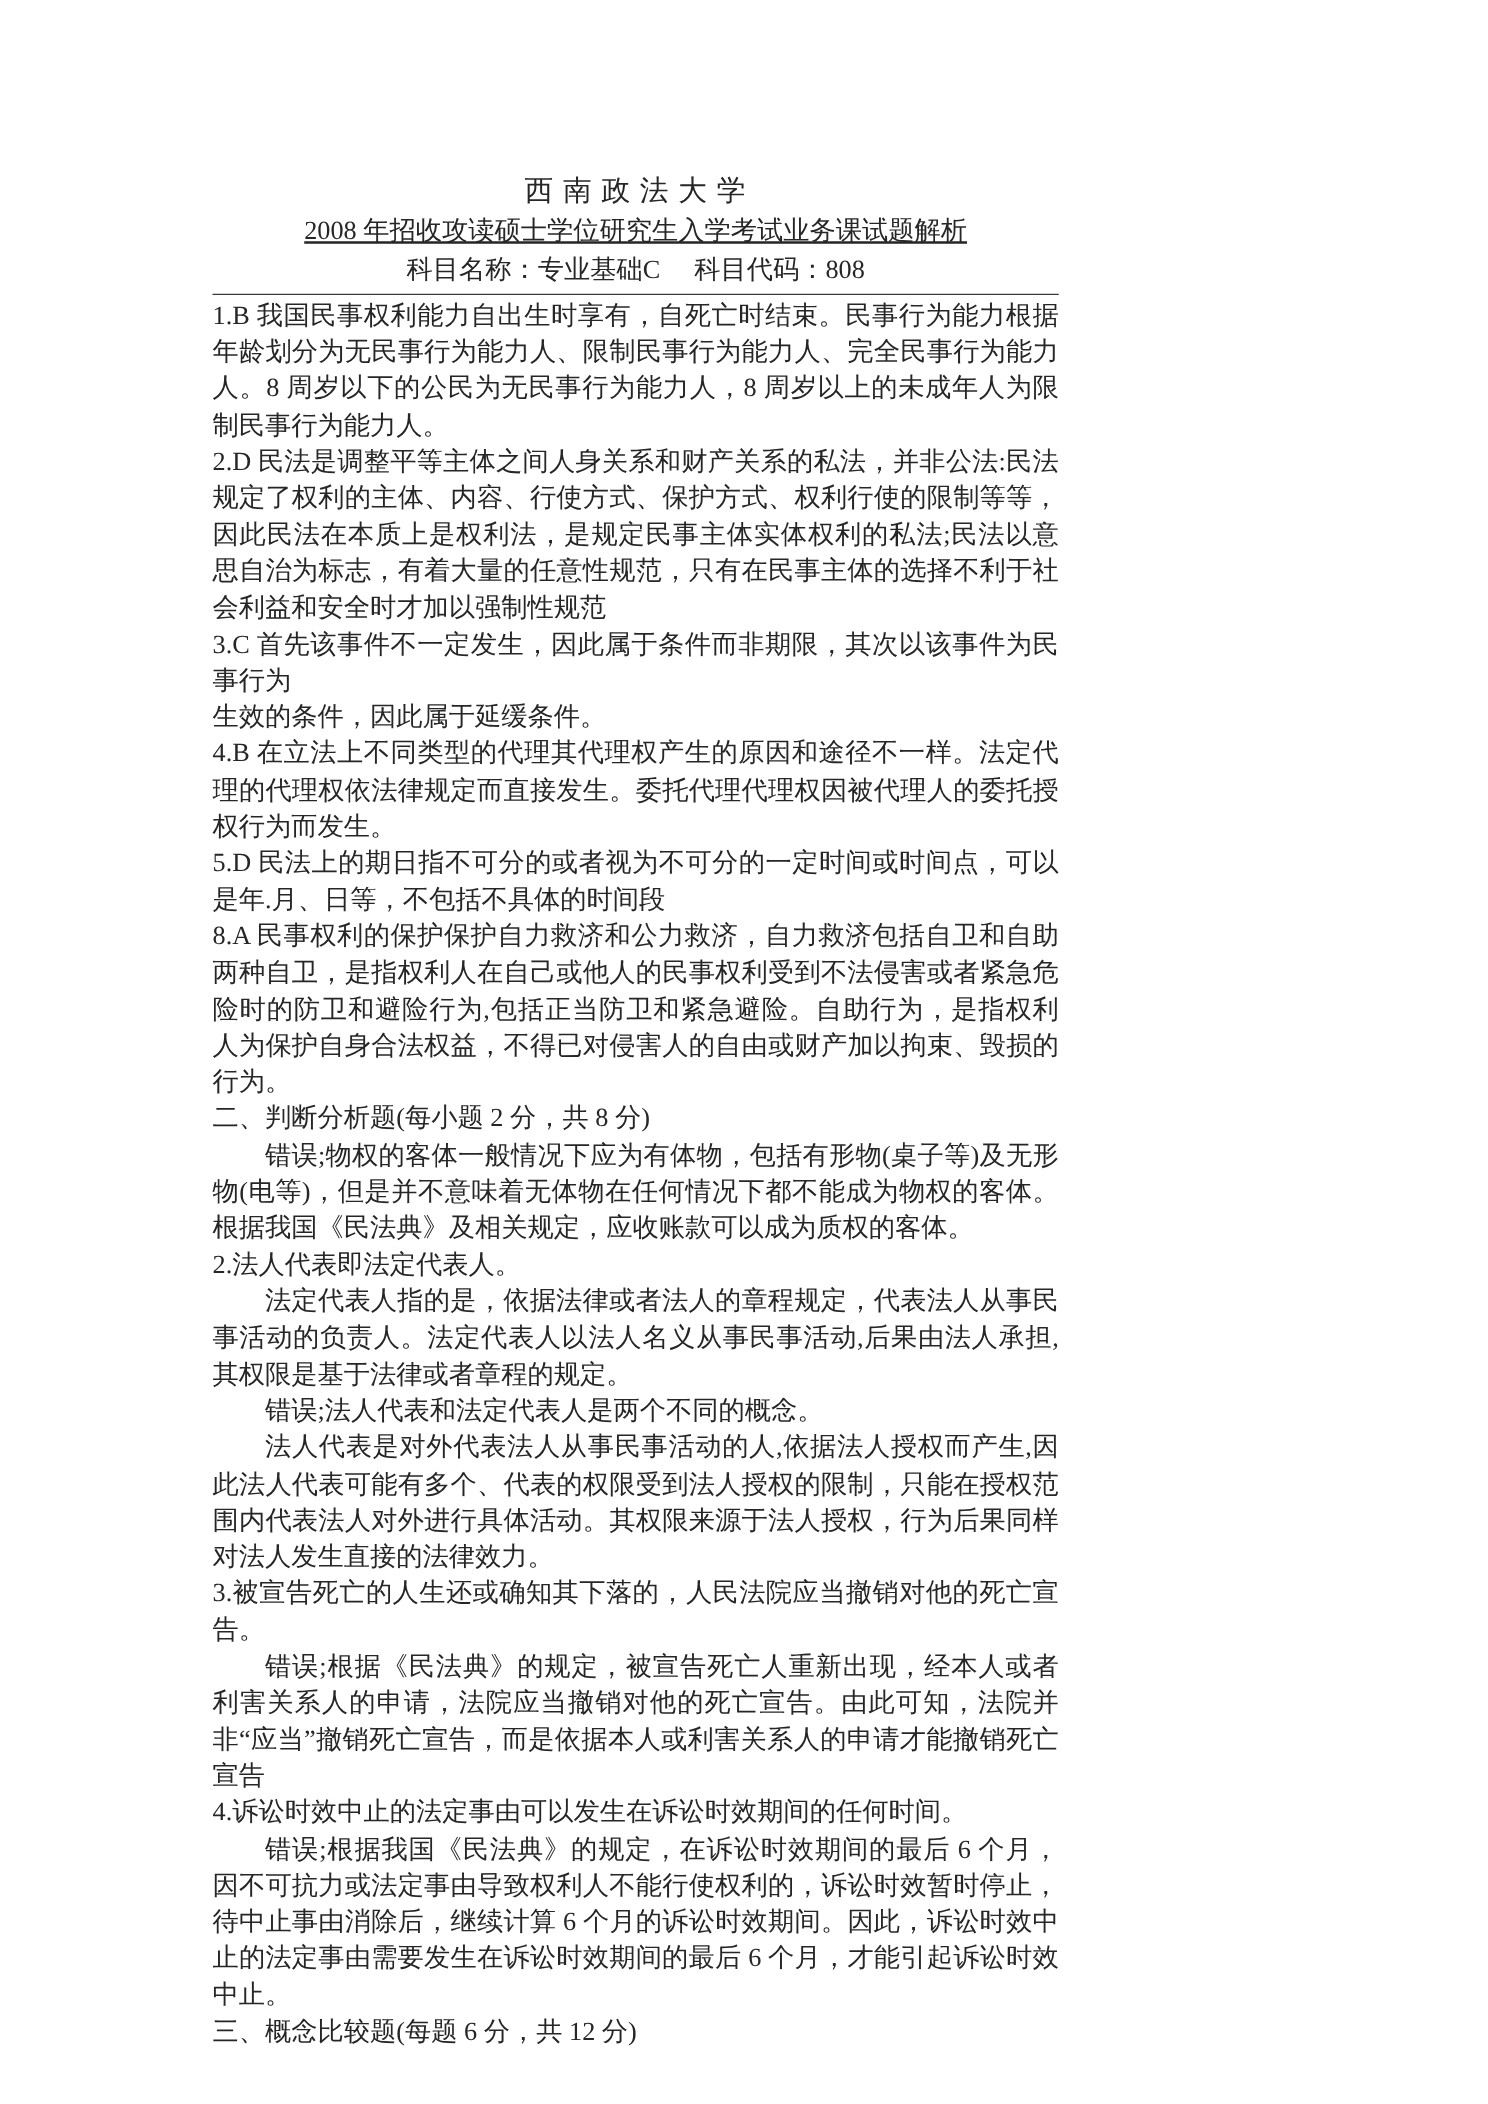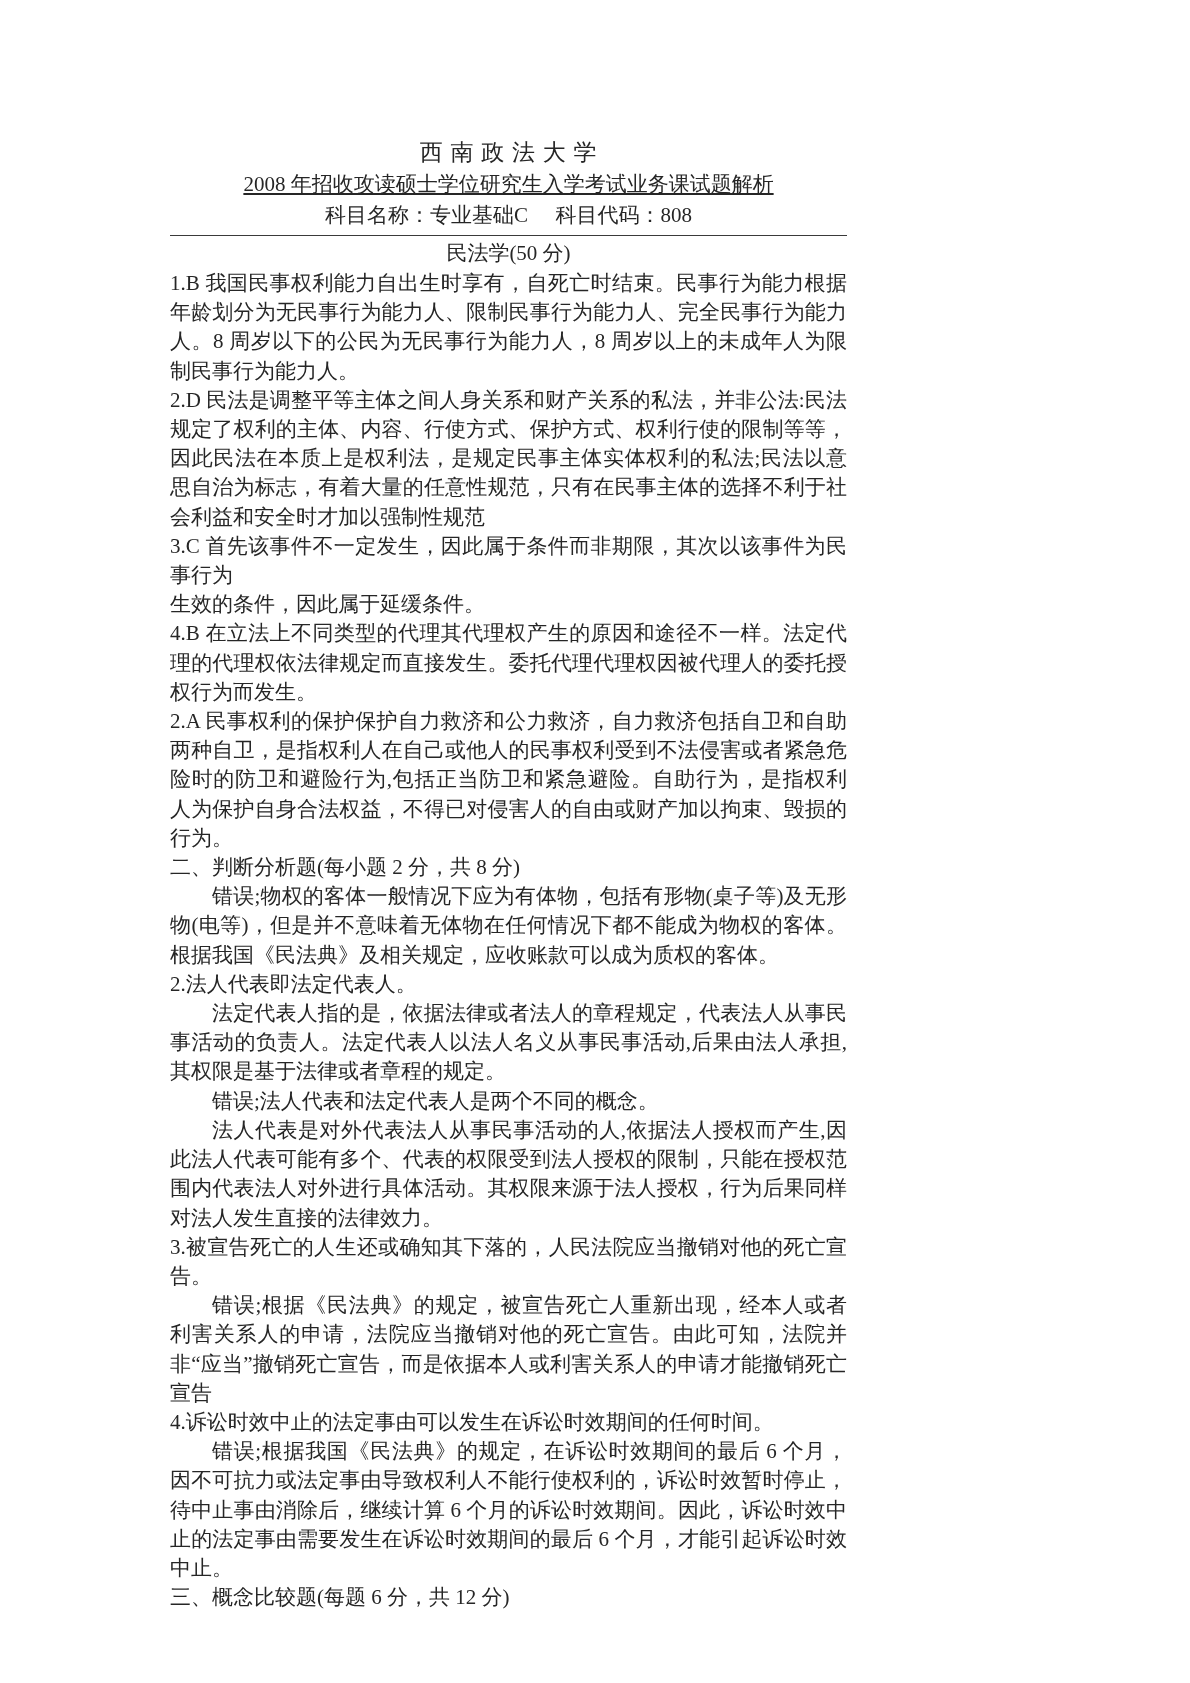--- a/index.html
+++ b/index.html
@@ -57,30 +57,30 @@
 <div class="page">
 
   <div class="header">
     <div class="uni-title">西 南 政 法 大 学</div>
     <div class="exam-title">2008 年招收攻读硕士学位研究生入学考试业务课试题解析</div>
     <div class="subject-row">
       <span class="subject-name">科目名称：专业基础C</span>
       <span class="subject-code">科目代码：808</span>
     </div>
     <hr class="rule">
-    <div class="course-title">民法学(50 分)</div>
   </div>
 
   <div class="content">
     <p>1.B 我国民事权利能力自出生时享有，自死亡时结束。民事行为能力根据年龄划分为无民事行为能力人、限制民事行为能力人、完全民事行为能力人。8 周岁以下的公民为无民事行为能力人，8 周岁以上的未成年人为限制民事行为能力人。</p>
     <p>2.D 民法是调整平等主体之间人身关系和财产关系的私法，并非公法:民法规定了权利的主体、内容、行使方式、保护方式、权利行使的限制等等，因此民法在本质上是权利法，是规定民事主体实体权利的私法;民法以意思自治为标志，有着大量的任意性规范，只有在民事主体的选择不利于社会利益和安全时才加以强制性规范</p>
     <p>3.C 首先该事件不一定发生，因此属于条件而非期限，其次以该事件为民事行为</p>
     <p>生效的条件，因此属于延缓条件。</p>
     <p>4.B 在立法上不同类型的代理其代理权产生的原因和途径不一样。法定代理的代理权依法律规定而直接发生。委托代理代理权因被代理人的委托授权行为而发生。</p>
-    <p>2.A 民事权利的保护保护自力救济和公力救济，自力救济包括自卫和自助两种自卫，是指权利人在自己或他人的民事权利受到不法侵害或者紧急危险时的防卫和避险行为,包括正当防卫和紧急避险。自助行为，是指权利人为保护自身合法权益，不得已对侵害人的自由或财产加以拘束、毁损的行为。</p>
+    <p>5.D 民法上的期日指不可分的或者视为不可分的一定时间或时间点，可以是年.月、日等，不包括不具体的时间段</p>
+    <p>8.A 民事权利的保护保护自力救济和公力救济，自力救济包括自卫和自助两种自卫，是指权利人在自己或他人的民事权利受到不法侵害或者紧急危险时的防卫和避险行为,包括正当防卫和紧急避险。自助行为，是指权利人为保护自身合法权益，不得已对侵害人的自由或财产加以拘束、毁损的行为。</p>
     <p>二、判断分析题(每小题 2 分，共 8 分)</p>
     <p class="ind">错误;物权的客体一般情况下应为有体物，包括有形物(桌子等)及无形物(电等)，但是并不意味着无体物在任何情况下都不能成为物权的客体。根据我国《民法典》及相关规定，应收账款可以成为质权的客体。</p>
     <p>2.法人代表即法定代表人。</p>
     <p class="ind">法定代表人指的是，依据法律或者法人的章程规定，代表法人从事民事活动的负责人。法定代表人以法人名义从事民事活动,后果由法人承担,其权限是基于法律或者章程的规定。</p>
     <p class="ind">错误;法人代表和法定代表人是两个不同的概念。</p>
     <p class="ind">法人代表是对外代表法人从事民事活动的人,依据法人授权而产生,因此法人代表可能有多个、代表的权限受到法人授权的限制，只能在授权范围内代表法人对外进行具体活动。其权限来源于法人授权，行为后果同样对法人发生直接的法律效力。</p>
     <p>3.被宣告死亡的人生还或确知其下落的，人民法院应当撤销对他的死亡宣告。</p>
     <p class="ind">错误;根据《民法典》的规定，被宣告死亡人重新出现，经本人或者利害关系人的申请，法院应当撤销对他的死亡宣告。由此可知，法院并非“应当”撤销死亡宣告，而是依据本人或利害关系人的申请才能撤销死亡宣告</p>
     <p>4.诉讼时效中止的法定事由可以发生在诉讼时效期间的任何时间。</p>
     <p class="ind">错误;根据我国《民法典》的规定，在诉讼时效期间的最后 6 个月，因不可抗力或法定事由导致权利人不能行使权利的，诉讼时效暂时停止，待中止事由消除后，继续计算 6 个月的诉讼时效期间。因此，诉讼时效中止的法定事由需要发生在诉讼时效期间的最后 6 个月，才能引起诉讼时效中止。</p>

